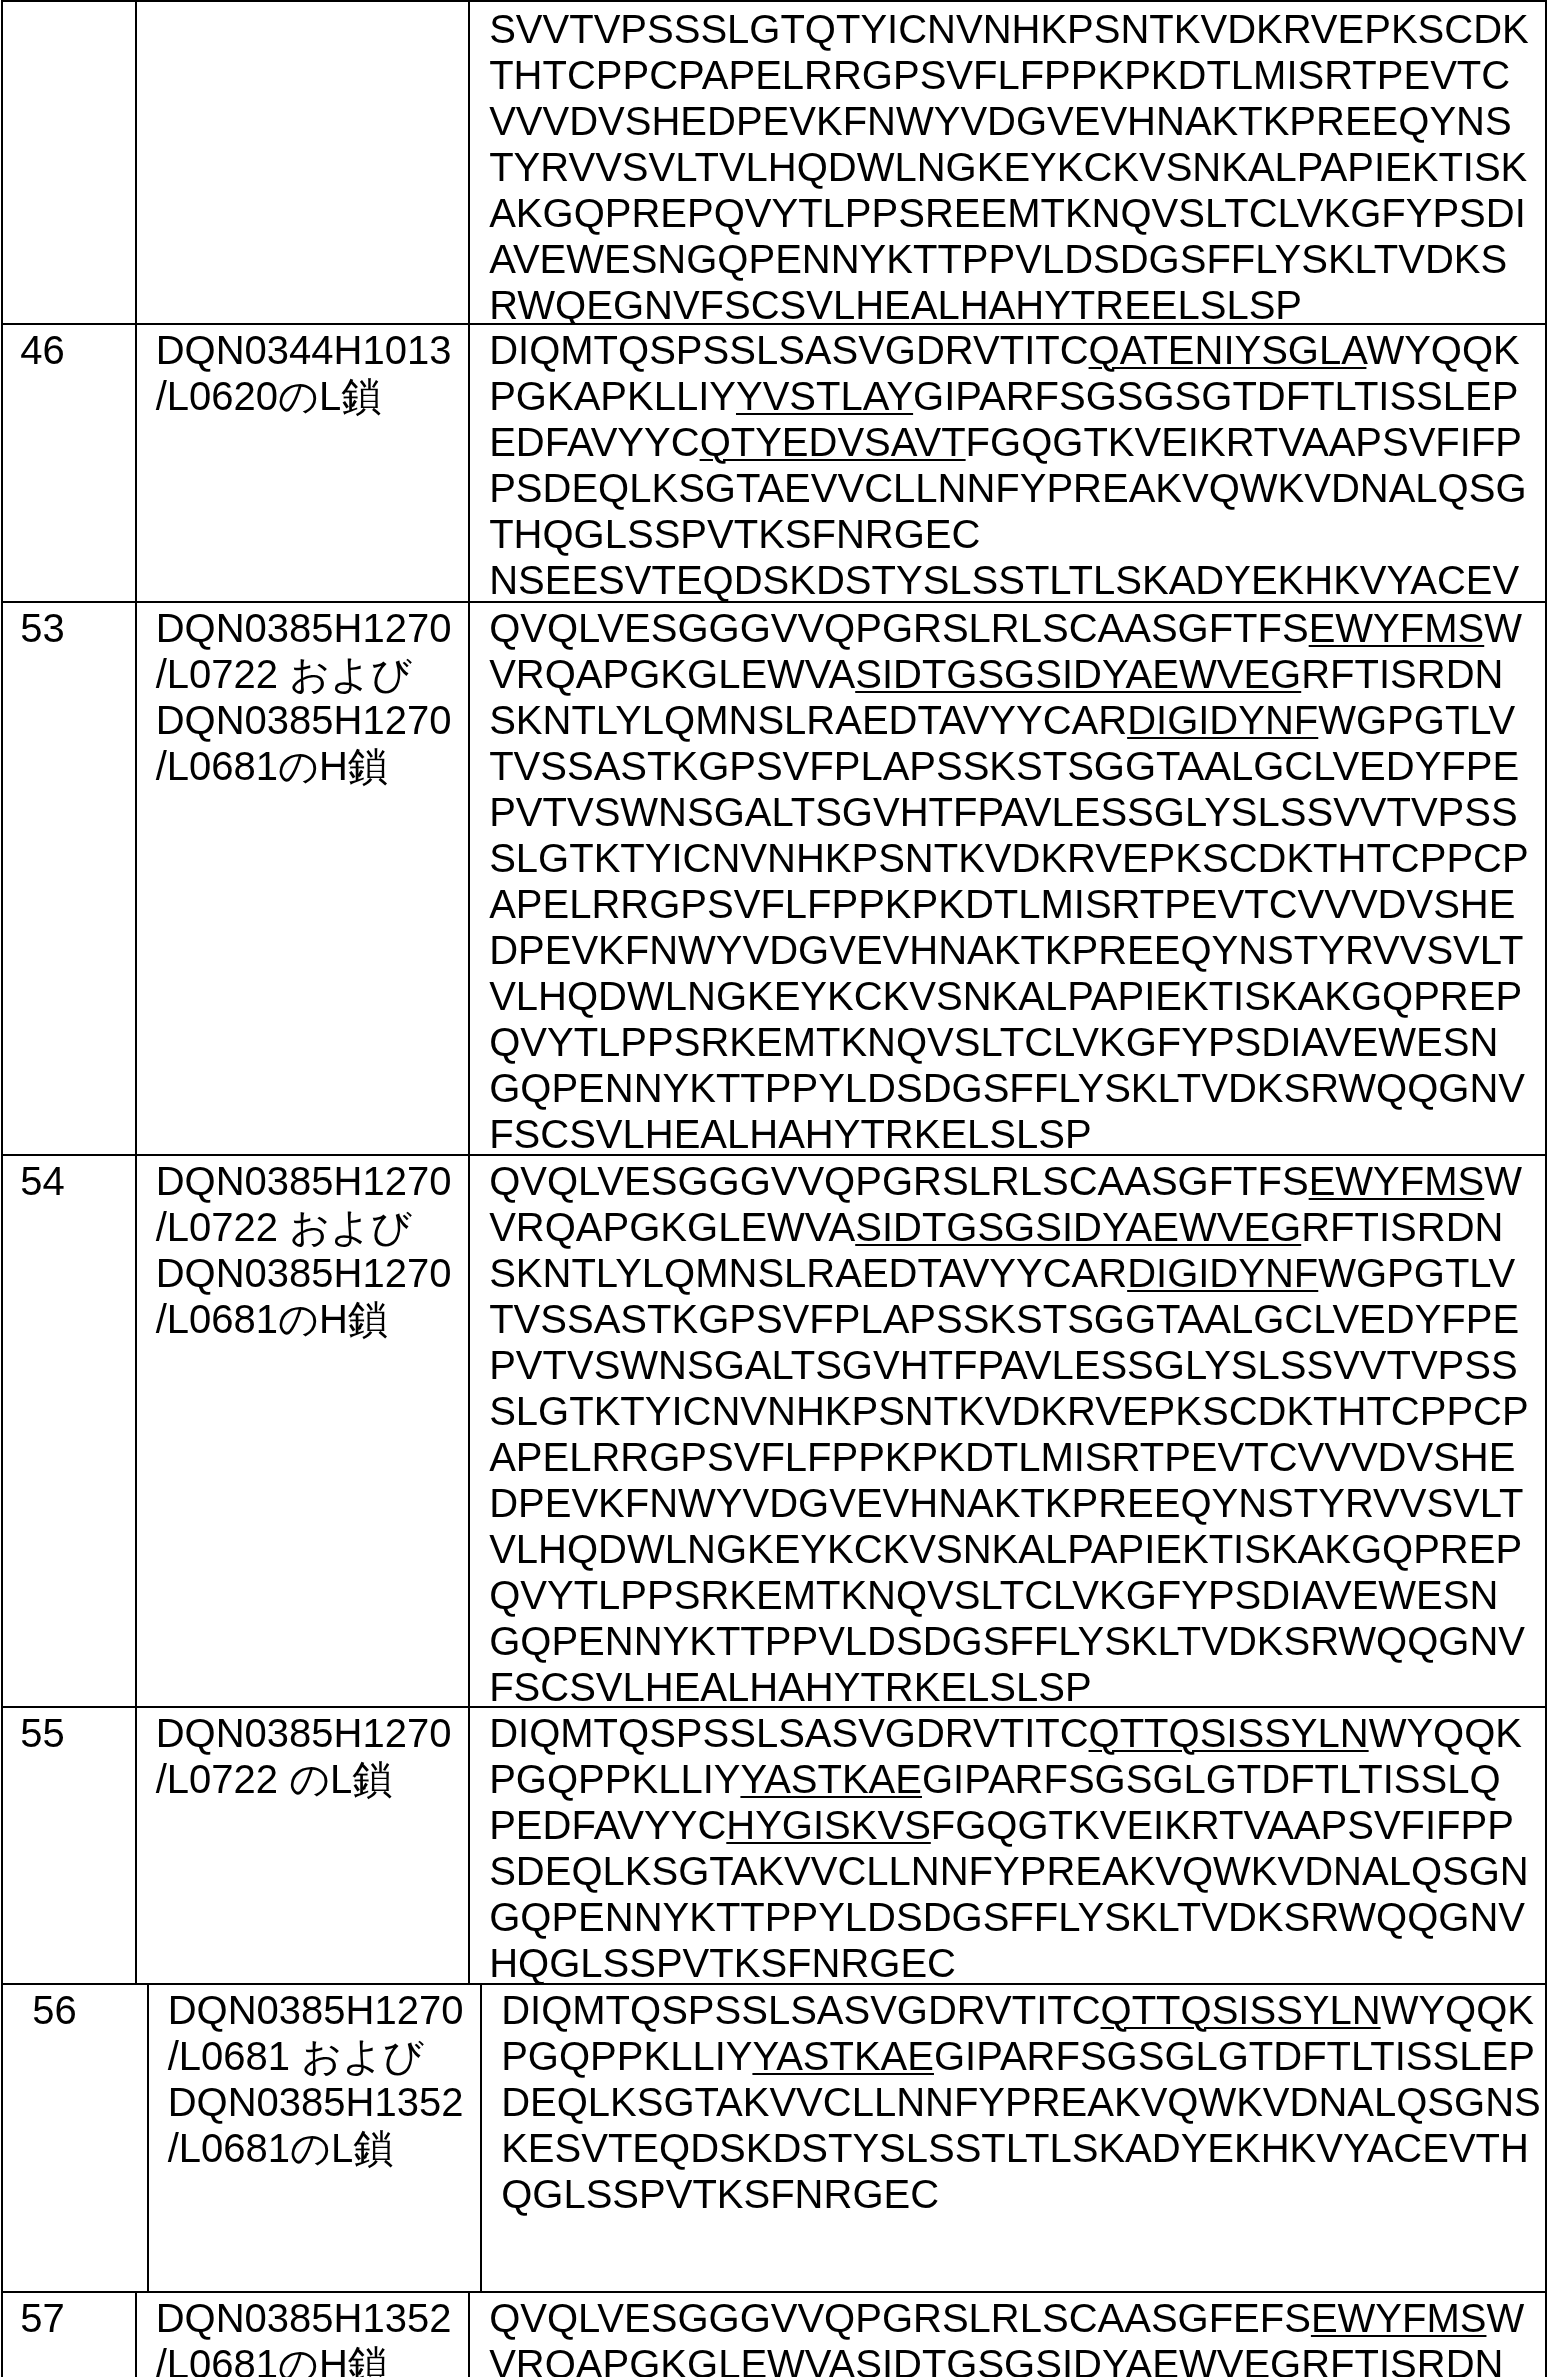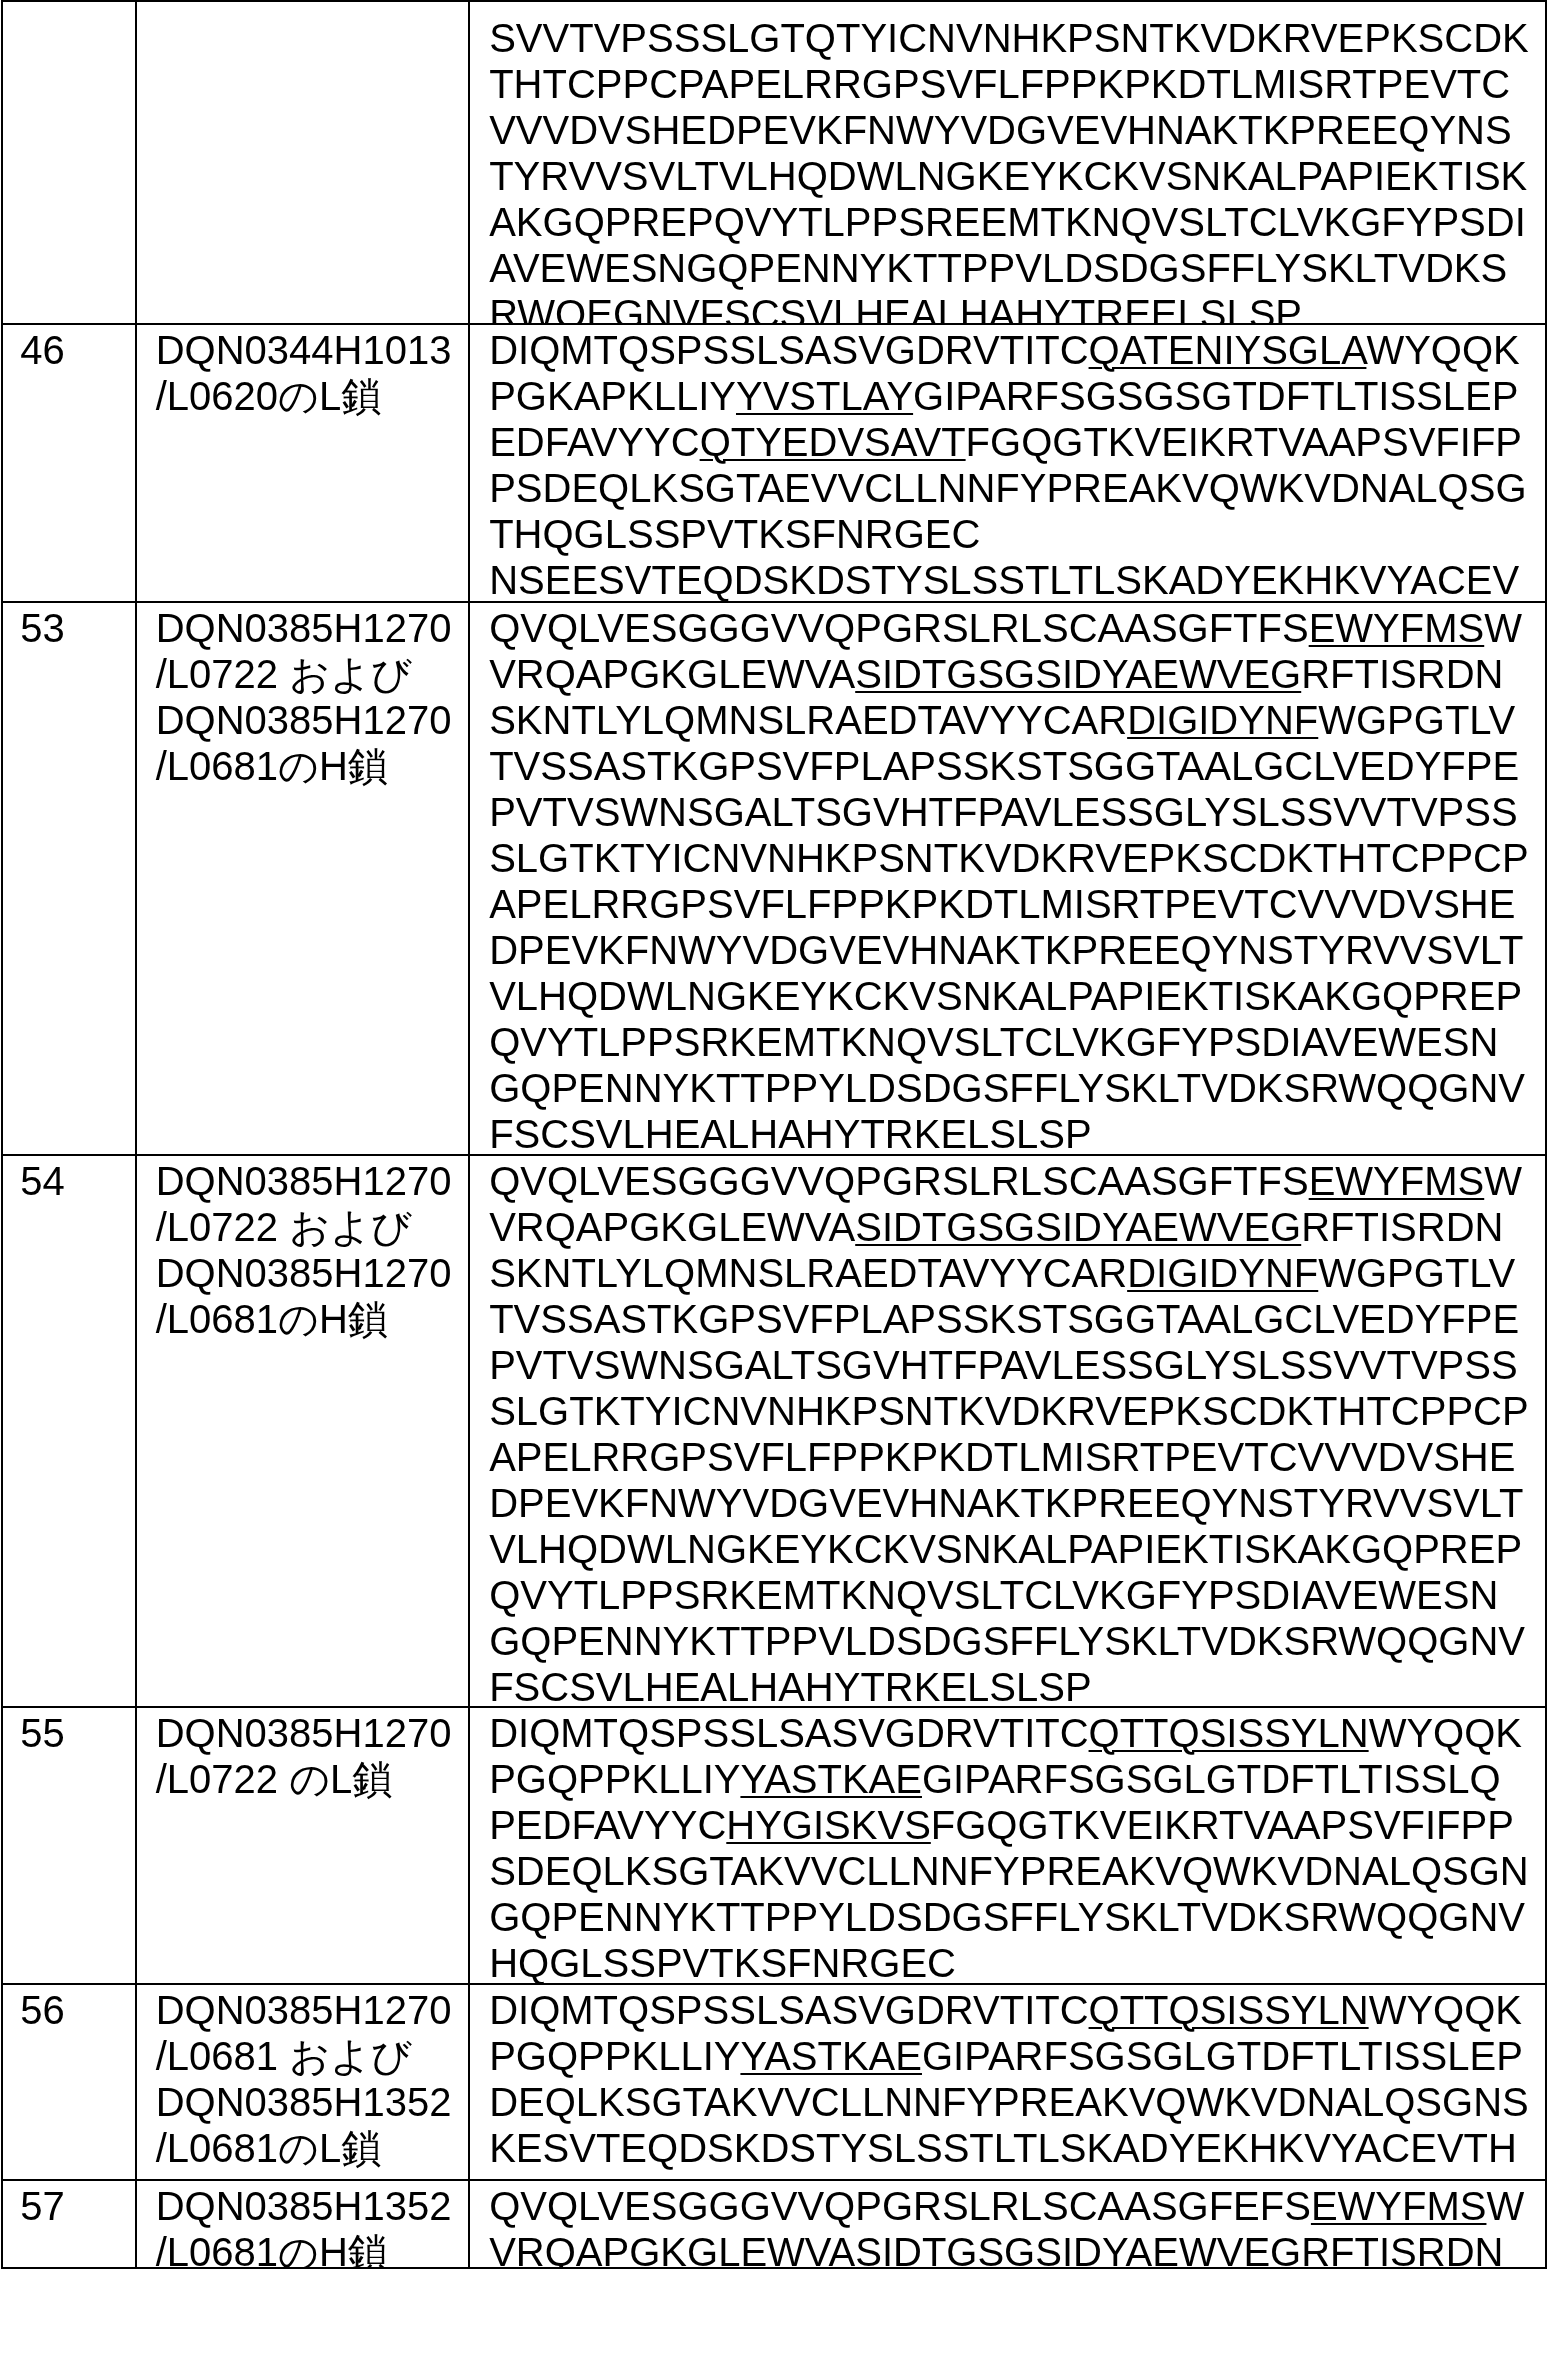--- a/index.html
+++ b/index.html
@@ -9,30 +9,30 @@
     .tbl {
       position: absolute; left: 0.7px; top: 0; width: 1546px;
       border-left: 2.6px solid #000; border-right: 2px solid #000; border-bottom: 2px solid #000;
       box-sizing: border-box;
       font-family: "Liberation Sans", sans-serif;
       font-size: 40px; line-height: 46px; color: #000;
     }
     .row { display: flex; border-top: 2px solid #000; box-sizing: border-box; }
     .row.first { border-top-width: 2.6px; }
     .cell { box-sizing: border-box; padding-top: 2px; overflow: hidden; }
-    .row.first .cell { padding-top: 13px; }
+    .row.first .cell { padding-top: 4px; }
     .c1 { width: 134px; border-right: 2.6px solid #000; padding-left: 17.6px; }
     .c2 { width: 333px; border-right: 2px solid #000; padding-left: 19px; }
     .c3 { flex: 1; padding-left: 19.5px; }
     .ln { white-space: nowrap; height: 46px; }
     .cdr {
       text-decoration: underline; text-decoration-thickness: 2px; text-underline-offset: 3.3px;
     }
     .h0 { height: 323px; } .h1 { height: 278px; } .h2 { height: 553px; } .h3 { height: 552px; }
-    .h4 { height: 277px; } .h5 { height: 196px; } .h6 { height: 88px; }
+    .h4 { height: 277px; } .h5 { height: 308px; padding-left: 12px; } .h6 { height: 88px; }
   </style>
 </head>
 <body>
 
 <div class="tbl">
 
   <div class="row first h0">
     <div class="cell c1">
       <div class="ln"></div>
     </div>

